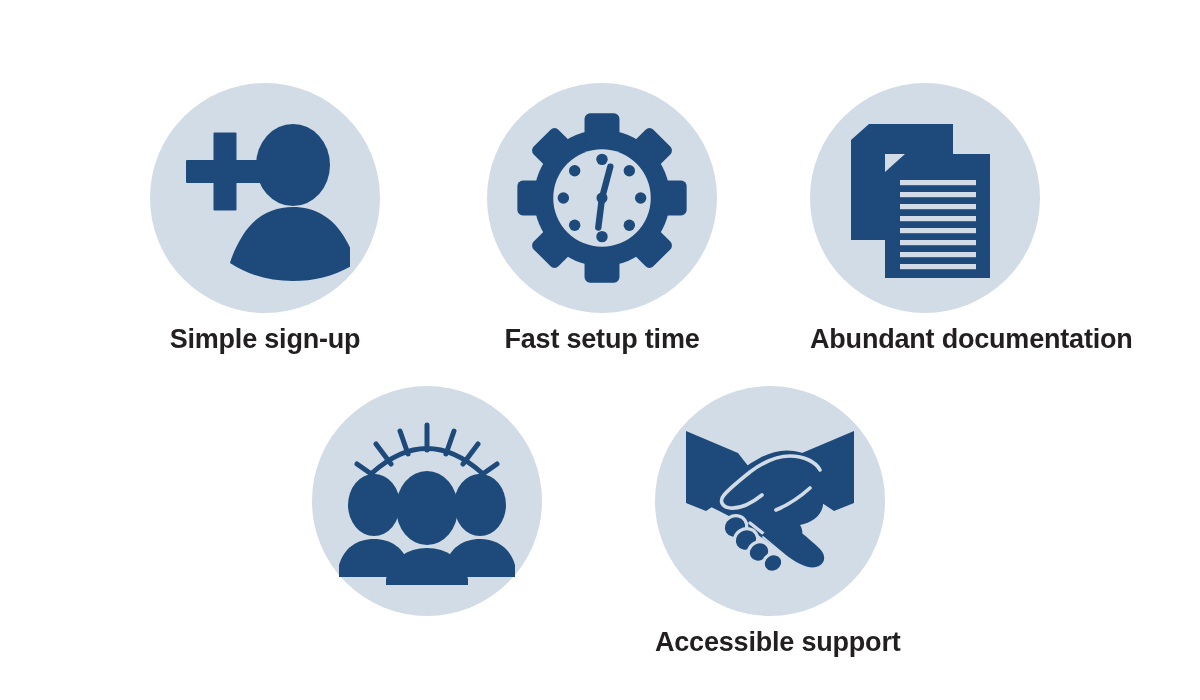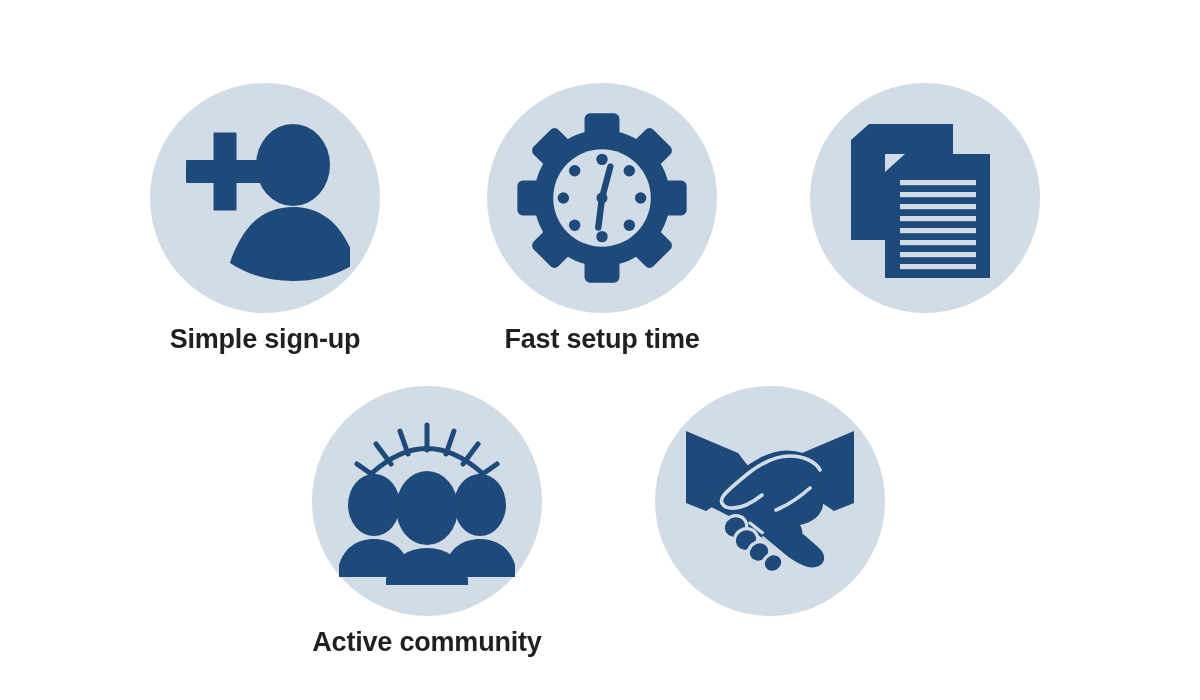--- a/index.html
+++ b/index.html
@@ -152,20 +152,21 @@
           <rect x="55" y="80" width="76" height="5.2"></rect>
           <rect x="55" y="92" width="76" height="5.2"></rect>
           <rect x="55" y="104" width="76" height="5.2"></rect>
           <rect x="55" y="116" width="76" height="5.2"></rect>
           <rect x="55" y="128" width="76" height="5.2"></rect>
           <rect x="55" y="140" width="76" height="5.2"></rect>
           <rect x="55" y="152" width="76" height="5.2"></rect>
         </g>
       </svg>
     </div>
+    <div class="feature-label">Abundant documentation</div>
   </div>
 
   <div class="feature-card" id="card-active-community">
     <div class="icon-circle">
       <svg width="178" height="168" viewBox="0 0 178 168">
         <g fill="none" stroke="#1d4a7a" stroke-width="5" stroke-linecap="round">
 
           <path d="M34 56 Q 89 7 144 56"></path>
 
           <line x1="89" y1="33" x2="89" y2="8"></line>
@@ -182,21 +183,20 @@
           <path d="M36 122 C 19 122, 6 131, 1 148 L 1 160 L 71 160 L 71 148 C 66 131, 53 122, 36 122 Z"></path>
 
           <ellipse cx="142" cy="88" rx="26" ry="31"></ellipse>
           <path d="M142 122 C 125 122, 112 131, 107 148 L 107 160 L 177 160 L 177 148 C 172 131, 159 122, 142 122 Z"></path>
 
           <ellipse cx="89" cy="91" rx="31" ry="37"></ellipse>
           <path d="M89 131 C 69 131, 54 142, 48 162 L 48 176 L 130 176 L 130 162 C 124 142, 109 131, 89 131 Z"></path>
         </g>
       </svg>
     </div>
-    <div class="feature-label">Active community</div>
   </div>
 
   <div class="feature-card" id="card-accessible-support">
     <div class="icon-circle">
       <svg width="172" height="152" viewBox="0 0 172 152">
 
         <path d="M2 6 L 2 78 L 22 86 L 40 74 L 68 46 L 54 28 Z" fill="#1d4a7a"></path>
 
         <path d="M170 6 L 170 78 L 150 86 L 132 74 L 104 46 L 118 28 Z" fill="#1d4a7a"></path>
 
@@ -233,15 +233,16 @@
           <line x1="80" y1="112" x2="130" y2="148"></line>
         </g>
 
         <path d="M96 92
                  C 108 100, 126 114, 136 124
                  C 143 131, 141 140, 132 142
                  C 124 144, 112 138, 102 130
                  L 78 110 Z" fill="#1d4a7a"></path>
       </svg>
     </div>
+    <div class="feature-label">Accessible support</div>
   </div>
 
 </div>
 
 </body></html>

